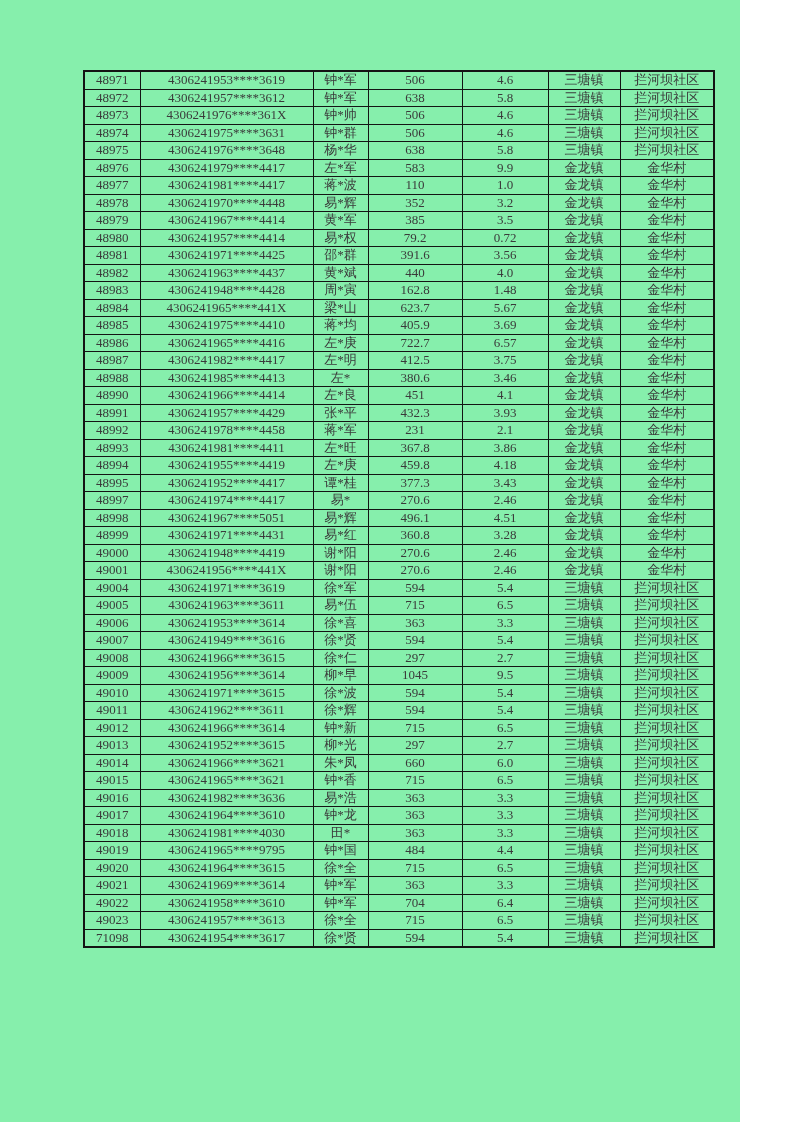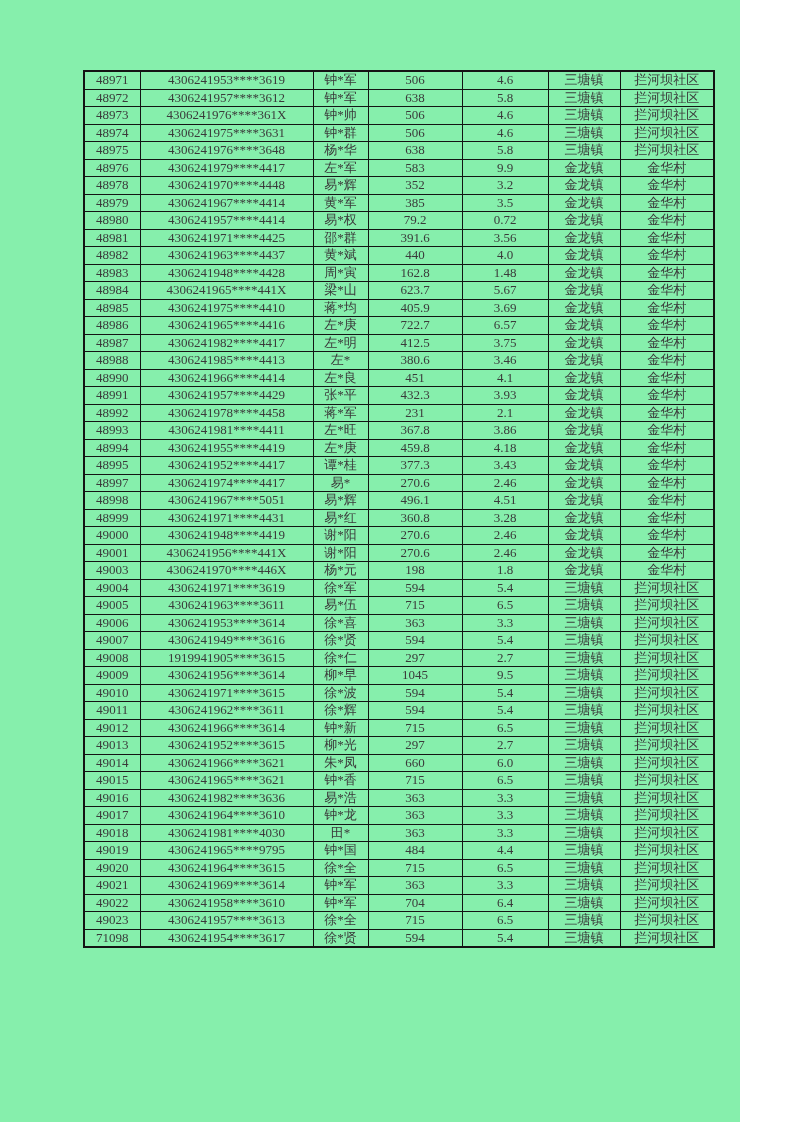--- a/index.html
+++ b/index.html
@@ -110,20 +110,29 @@
         <tr>
           <td>48976</td>
           <td>4306241979****4417</td>
           <td>左*军</td>
           <td>583</td>
           <td>9.9</td>
           <td>金龙镇</td>
           <td>金华村</td>
         </tr>
         <tr>
+          <td>48977</td>
+          <td>4306241981****4417</td>
+          <td>蒋*波</td>
+          <td>110</td>
+          <td>1.0</td>
+          <td>金龙镇</td>
+          <td>金华村</td>
+        </tr>
+        <tr>
           <td>48978</td>
           <td>4306241970****4448</td>
           <td>易*辉</td>
           <td>352</td>
           <td>3.2</td>
           <td>金龙镇</td>
           <td>金华村</td>
         </tr>
         <tr>
           <td>48979</td>
@@ -308,29 +317,20 @@
         <tr>
           <td>49001</td>
           <td>4306241956****441X</td>
           <td>谢*阳</td>
           <td>270.6</td>
           <td>2.46</td>
           <td>金龙镇</td>
           <td>金华村</td>
         </tr>
         <tr>
-          <td>49003</td>
-          <td>4306241970****446X</td>
-          <td>杨*元</td>
-          <td>198</td>
-          <td>1.8</td>
-          <td>金龙镇</td>
-          <td>金华村</td>
-        </tr>
-        <tr>
           <td>49004</td>
           <td>4306241971****3619</td>
           <td>徐*军</td>
           <td>594</td>
           <td>5.4</td>
           <td>三塘镇</td>
           <td>拦河坝社区</td>
         </tr>
         <tr>
           <td>49005</td>
@@ -354,21 +354,21 @@
           <td>49007</td>
           <td>4306241949****3616</td>
           <td>徐*贤</td>
           <td>594</td>
           <td>5.4</td>
           <td>三塘镇</td>
           <td>拦河坝社区</td>
         </tr>
         <tr>
           <td>49008</td>
-          <td>1919941905****3615</td>
+          <td>4306241966****3615</td>
           <td>徐*仁</td>
           <td>297</td>
           <td>2.7</td>
           <td>三塘镇</td>
           <td>拦河坝社区</td>
         </tr>
         <tr>
           <td>49009</td>
           <td>4306241956****3614</td>
           <td>柳*早</td>

